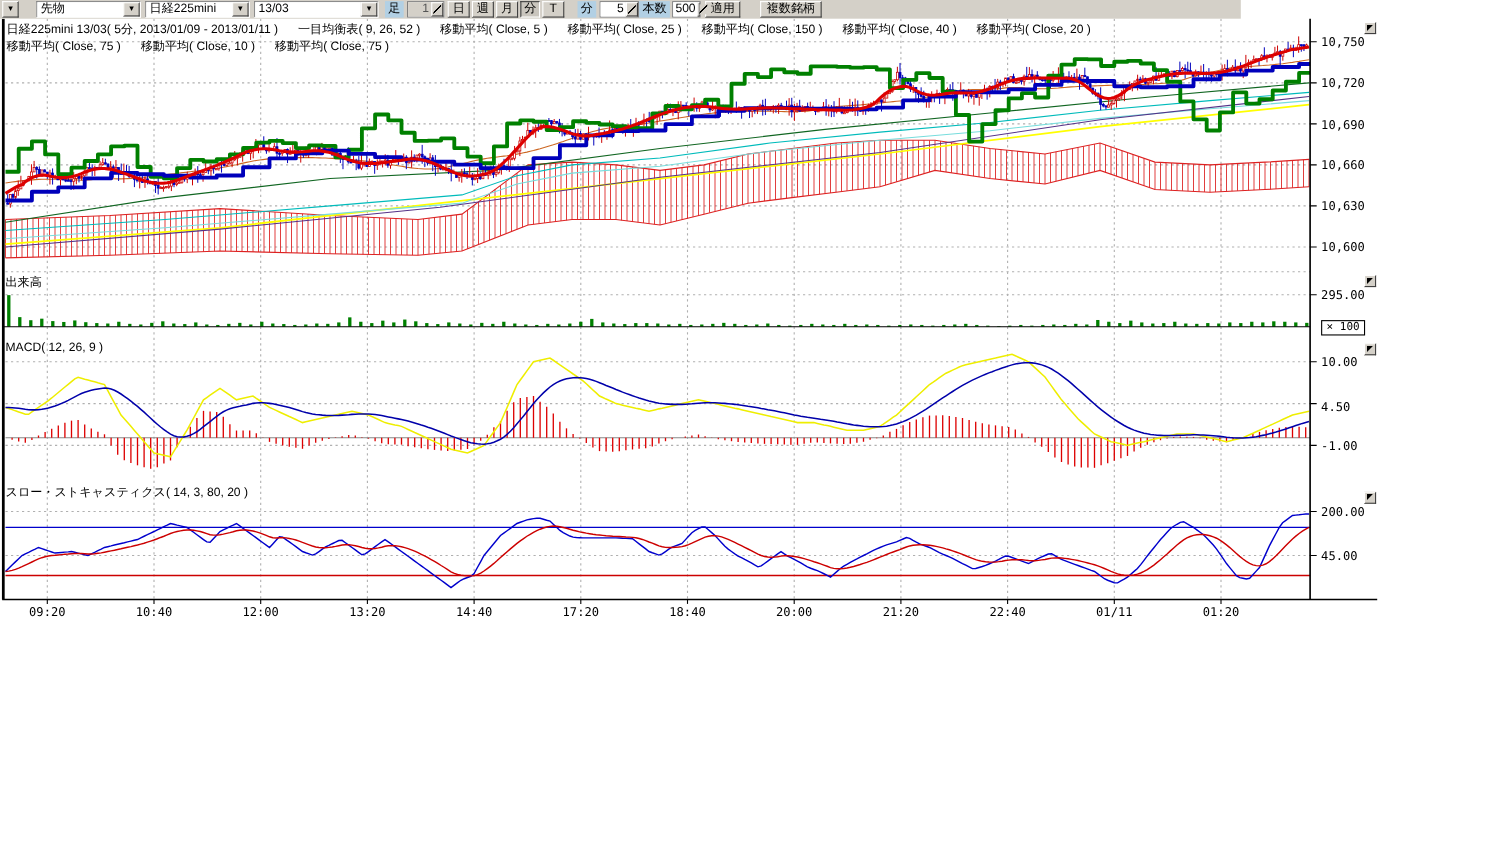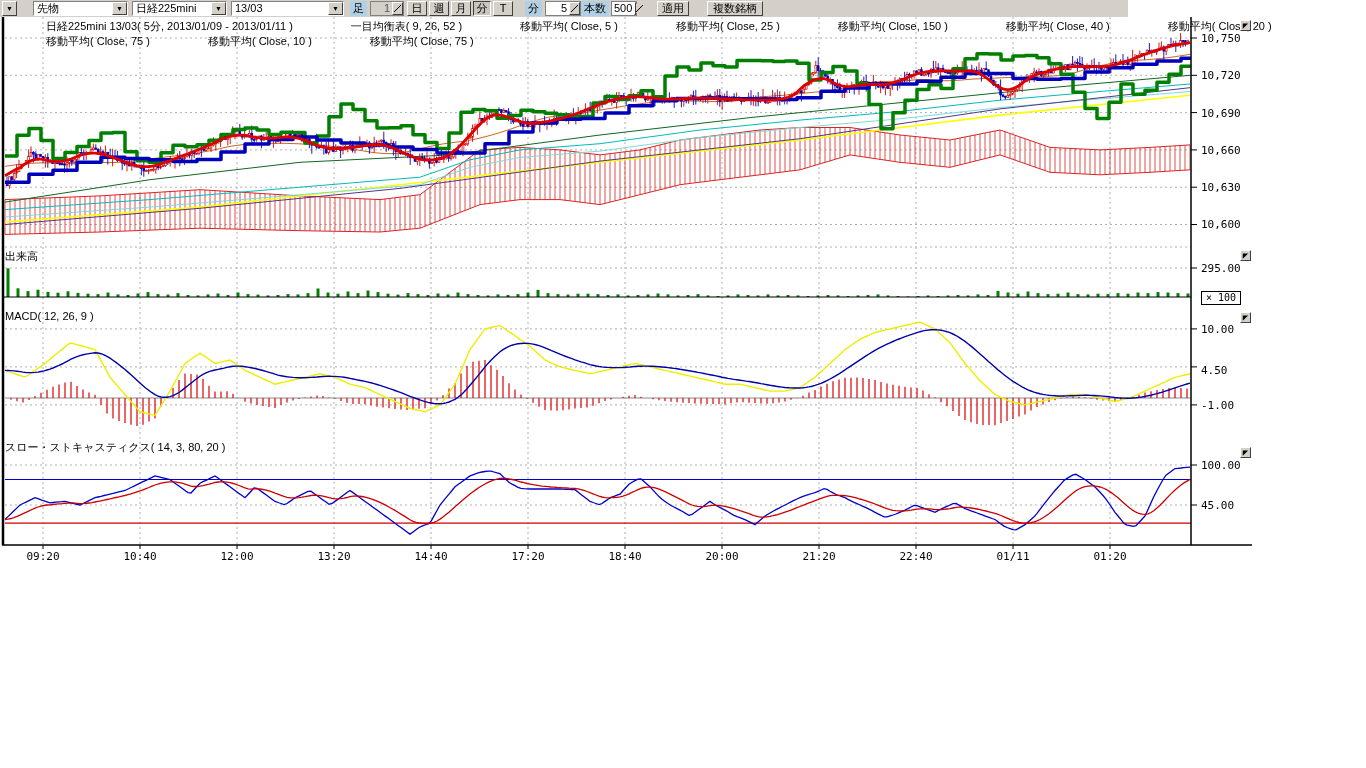--- a/index.html
+++ b/index.html
@@ -18,21 +18,21 @@
   .spin .sv{flex:1;text-align:right;padding:0 2px;line-height:13px;background:#fff;}
   .spin.gray .sv{background:#d4d0c8;color:#555;}
   .spinbtn{width:11px;height:13px;background:#d4d0c8;border:1px solid;border-color:#fff #404040 #404040 #fff;box-sizing:border-box;position:relative;}
   .spinbtn:after{content:"";position:absolute;left:1px;top:1px;width:7px;height:9px;
     background:linear-gradient(135deg,#d4d0c8 45%,#000 45%,#000 55%,#d4d0c8 55%);}
   .tbtn{height:15px;background:#d4d0c8;border:1px solid;border-color:#fff #404040 #404040 #fff;
     text-align:center;line-height:13px;box-sizing:border-box;font-size:11px;padding:0 2px;}
   .tbtn.pressed{border-color:#404040 #fff #fff #404040;background:#c9c5bd;}
   
   .hline{position:absolute;font-size:11px;white-space:nowrap;color:#000;}
-  .hline span{margin-right:18px;padding-left:40px;}
+  .hline span{margin-right:18px;}
   .panelab{position:absolute;font-size:11px;color:#000;white-space:nowrap;}
   .axlab{position:absolute;font-size:11px;color:#000;white-space:nowrap;
     font-family:"DejaVu Sans Mono","Liberation Mono",monospace;}
   .xlab{position:absolute;font-size:11px;color:#000;white-space:nowrap;transform:translateX(-50%);
     font-family:"DejaVu Sans Mono","Liberation Mono",monospace;}
   .cornerbtn{position:absolute;width:11px;height:11px;background:#d4d0c8;border:1px solid;
     border-color:#fff #404040 #404040 #fff;box-sizing:border-box;font-size:7px;line-height:9px;
     text-align:center;color:#000;}
   #multbox{position:absolute;border:1px solid #000;background:#fff;font-size:10px;line-height:12px;
     padding:0 4px;font-family:"DejaVu Sans Mono","Liberation Mono",monospace;}
@@ -1716,21 +1716,21 @@
   <div class="blab" style="margin-left:12px">分</div>
   <div class="spin" style="width:36px;margin-left:3px">
     <div class="sv">5</div>
     <div class="spinbtn"></div>
   </div>
   <div class="blab">本数</div>
   <div class="spin" style="width:26px;margin-left:2px">
     <div class="sv">500</div>
     <div class="spinbtn"></div>
   </div>
-  <div class="tbtn" style="width:32px;margin-left:20px">適用</div>
+  <div class="tbtn" style="width:32px;margin-left:4px">適用</div>
   <div class="tbtn" style="width:56px;margin-left:18px">複数銘柄</div>
 </div>
 
 <div class="hline" style="left:6px;top:19px">
   <span>日経225mini 13/03( 5分, 2013/01/09 - 2013/01/11 )</span><span>一目均衡表( 9, 26, 52 )</span><span>移動平均( Close, 5 )</span><span>移動平均( Close, 25 )</span><span>移動平均( Close, 150 )</span><span>移動平均( Close, 40 )</span><span>移動平均( Close, 20 )</span>
 </div>
 <div class="hline" style="left:6px;top:34px">
   <span>移動平均( Close, 75 )</span><span>移動平均( Close, 10 )</span><span>移動平均( Close, 75 )</span>
 </div>
 
@@ -1748,21 +1748,21 @@
       <div class="axlab" style="left: 1201px; top: 32px;">10,750</div>
       <div class="axlab" style="left: 1201px; top: 69.299px;">10,720</div>
       <div class="axlab" style="left: 1201px; top: 106.598px;">10,690</div>
       <div class="axlab" style="left: 1201px; top: 143.897px;">10,660</div>
       <div class="axlab" style="left: 1201px; top: 181.196px;">10,630</div>
       <div class="axlab" style="left: 1201px; top: 218.495px;">10,600</div>
       <div class="axlab" style="left: 1201px; top: 262px;">295.00</div>
       <div class="axlab" style="left: 1201px; top: 322.91px;">10.00</div>
       <div class="axlab" style="left: 1201px; top: 364px;">4.50</div>
       <div class="axlab" style="left: 1201px; top: 398.909px;">-1.00</div>
-      <div class="axlab" style="left: 1201px; top: 459px;">100.00</div>
+      <div class="axlab" style="left: 1201px; top: 459px;">200.00</div>
       <div class="axlab" style="left: 1201px; top: 499px;">45.00</div>
       <div class="xlab" style="left: 43px; top: 550px;">09:20</div>
       <div class="xlab" style="left: 140px; top: 550px;">10:40</div>
       <div class="xlab" style="left: 237px; top: 550px;">12:00</div>
       <div class="xlab" style="left: 334px; top: 550px;">13:20</div>
       <div class="xlab" style="left: 431px; top: 550px;">14:40</div>
       <div class="xlab" style="left: 528px; top: 550px;">17:20</div>
       <div class="xlab" style="left: 625px; top: 550px;">18:40</div>
       <div class="xlab" style="left: 722px; top: 550px;">20:00</div>
       <div class="xlab" style="left: 819px; top: 550px;">21:20</div>

